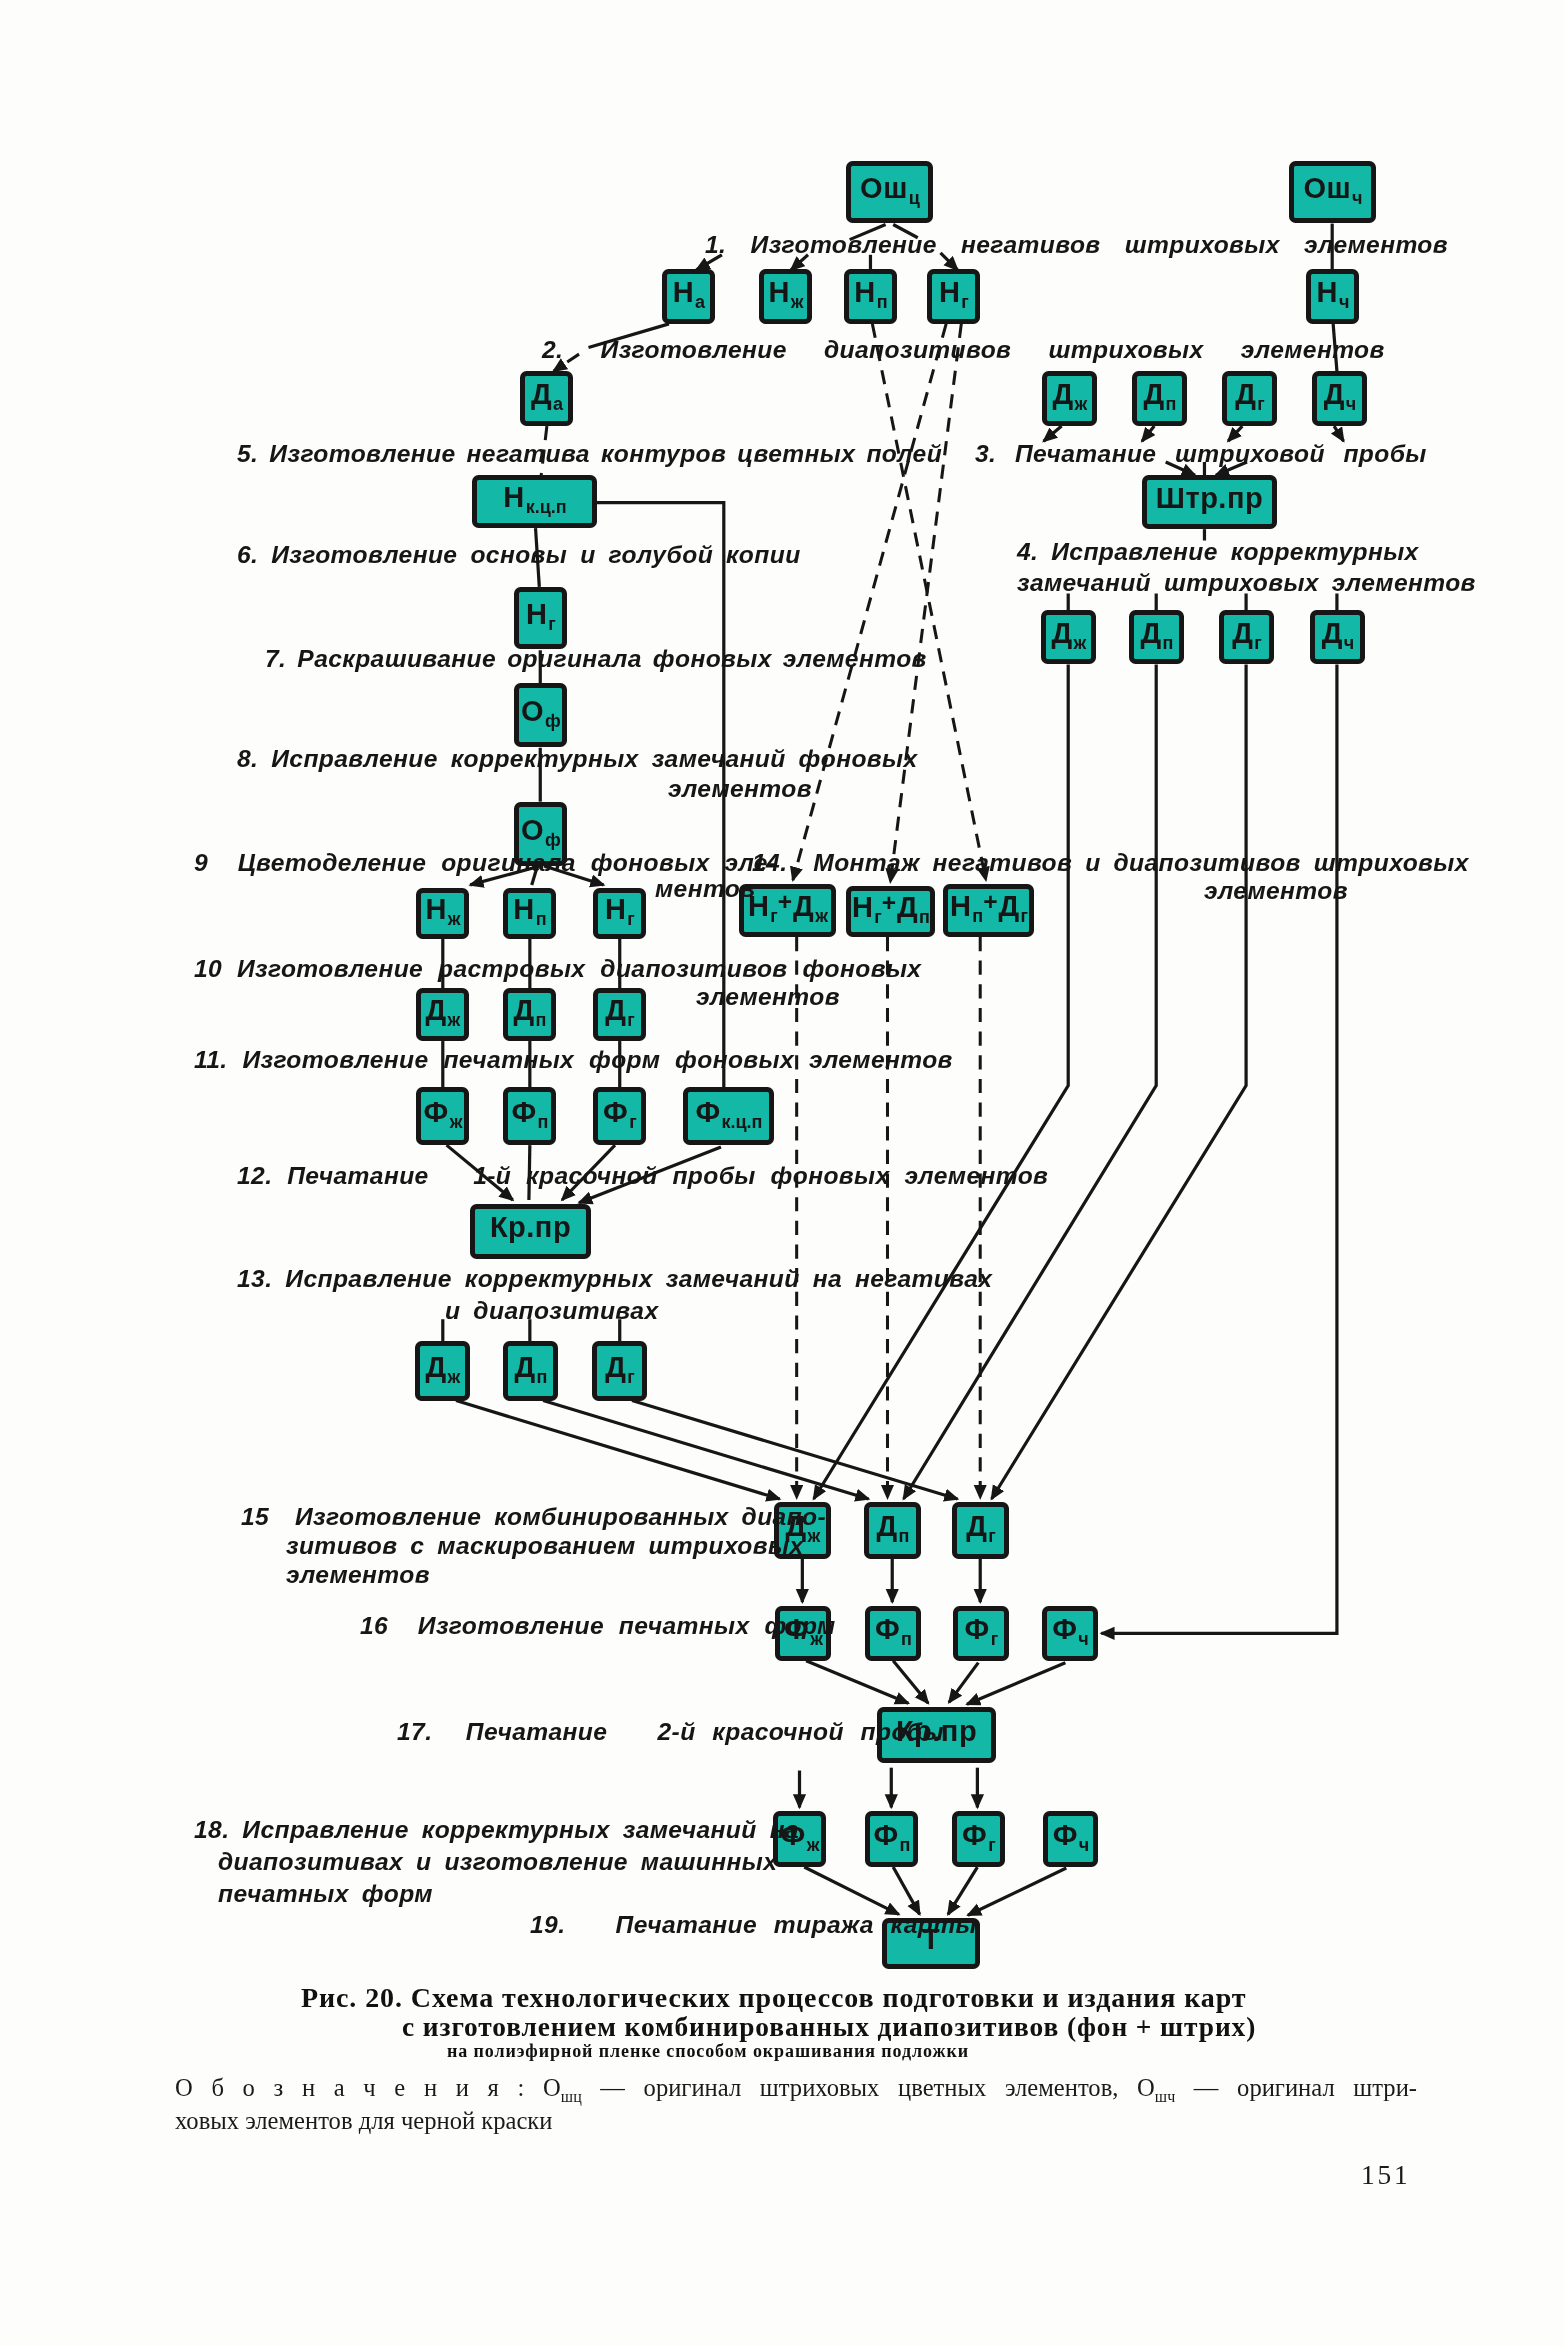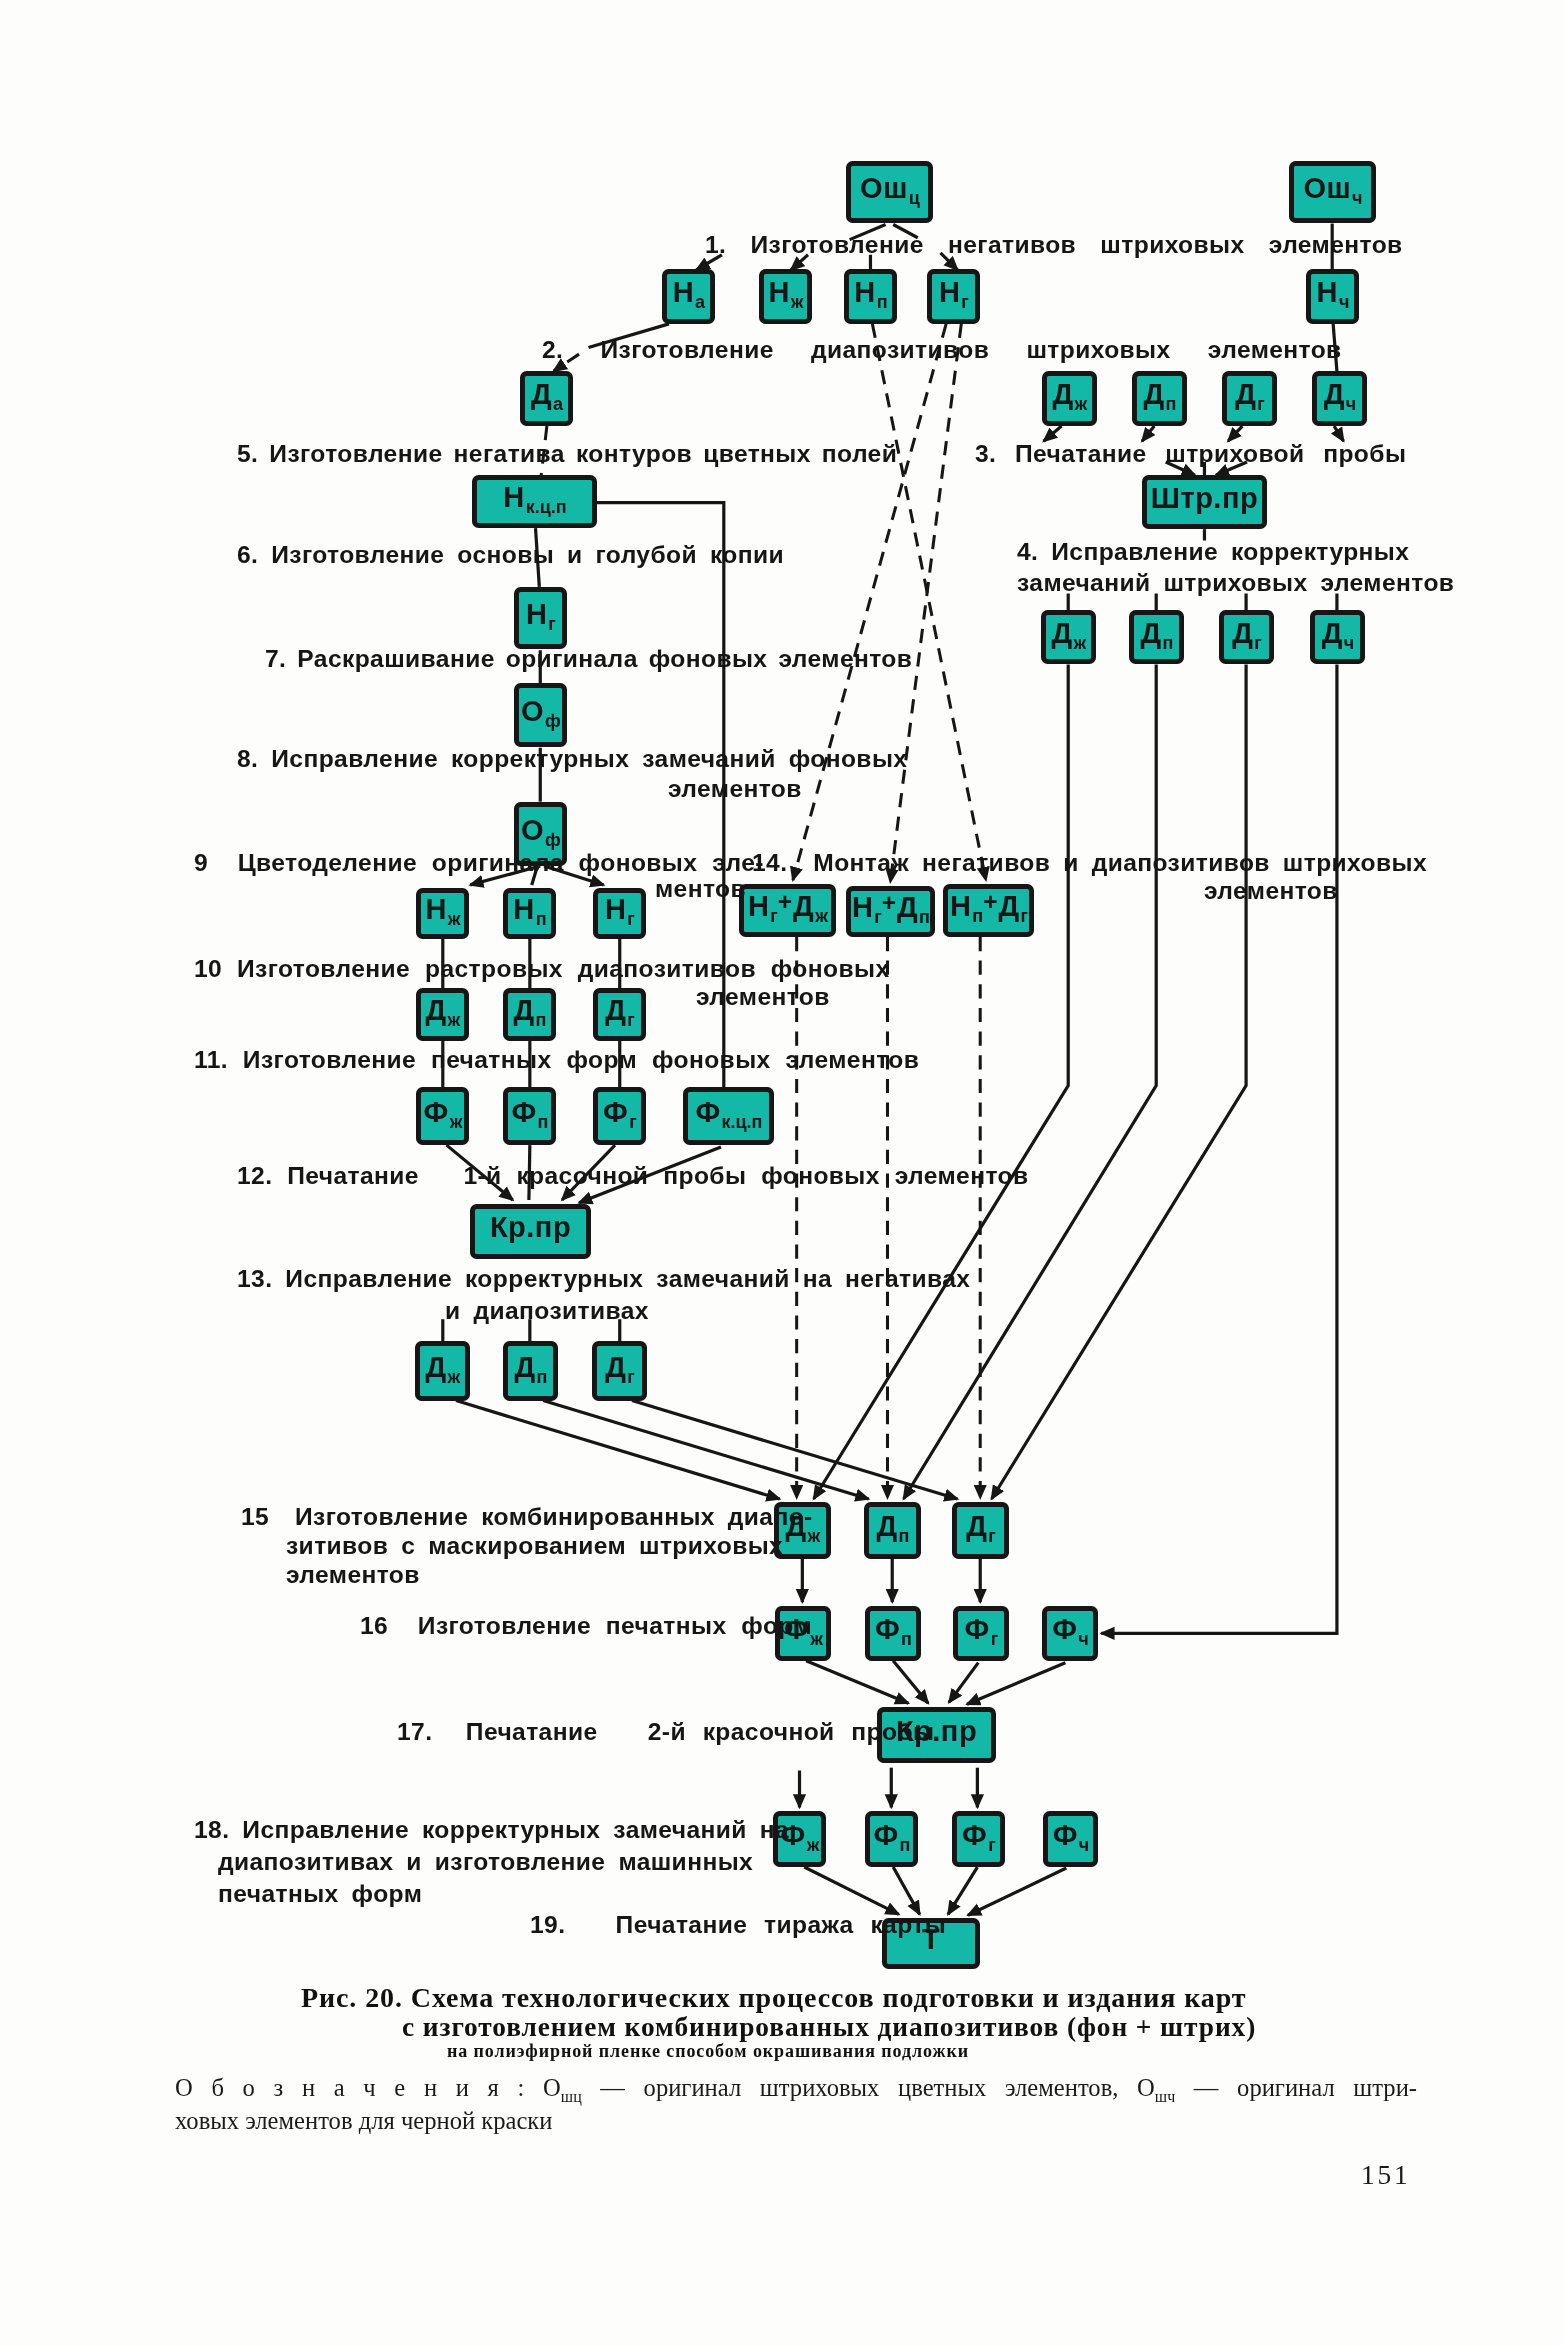--- a/index.html
+++ b/index.html
@@ -7,21 +7,21 @@
         font-family:"Liberation Sans",sans-serif;overflow:hidden;margin:0 auto;}
   svg.wires{position:absolute;left:0;top:0;width:1564px;height:2347px;}
   svg.wires polyline{fill:none;stroke:#161616;}
   svg.wires polyline.solid{stroke-width:3.4px;}
   svg.wires polyline.dash{stroke-width:3.2px;stroke-dasharray:15 10;}
   .box{position:absolute;border:5.7px solid #161616;border-radius:6.6px;background:#14b8a6;
        display:flex;align-items:center;justify-content:center;padding-bottom:7.6px;box-sizing:border-box;}
   .bm{font-size:29px;font-weight:700;line-height:1;letter-spacing:0.5px;}
   .bs{font-size:18px;font-weight:700;line-height:1;position:relative;top:9.5px;left:0.9px;}
   .plus{font-size:24.6px;font-weight:700;line-height:1;position:relative;top:-4.7px;margin:0 0.9px;}
-  .slabel{position:absolute;font-size:24.6px;font-weight:700;letter-spacing:0.4px;white-space:pre;line-height:1;}
+  .slabel{position:absolute;font-size:24.6px;font-weight:700;letter-spacing:0.4px;white-space:pre;line-height:1;font-style:italic;}
   .cap{position:absolute;font-family:"Liberation Serif",serif;font-weight:700;font-size:28px;
        letter-spacing:0.9px;white-space:pre;color:#111;}
   .legend1{position:absolute;left:175px;top:2074px;width:1242px;font-family:"Liberation Serif",serif;
        font-size:24.6px;color:#1a1a1a;text-align:justify;text-align-last:justify;word-spacing:4.7px;}
   .legend1 sub{font-size:16px;}
   .legend2{position:absolute;left:175px;top:2107px;font-family:"Liberation Serif",serif;font-size:24.6px;color:#1a1a1a;}
   .pageno{position:absolute;left:1361px;top:2160px;font-family:Liberation Serif, serif;
        font-size:27.4px;letter-spacing:2.8px;color:#1a1a1a;}
 </style>
 </head>
@@ -153,21 +153,21 @@
         <span class="bs">г</span>
       </div>
       <div class="box" style="left: 1312px; top: 371px; width: 55px; height: 55px;">
         <span class="bm">Д</span>
         <span class="bs">ч</span>
       </div>
       <div class="box" style="left: 472px; top: 475px; width: 125px; height: 53px;">
         <span class="bm">Н</span>
         <span class="bs">к.ц.п</span>
       </div>
-      <div class="box" style="left: 1142px; top: 475px; width: 125px; height: 54px;">
+      <div class="box" style="left: 1142px; top: 475px; width: 135px; height: 54px;">
         <span class="bm">Штр.пр</span>
       </div>
       <div class="box" style="left: 514px; top: 587px; width: 53px; height: 62px;">
         <span class="bm">Н</span>
         <span class="bs">г</span>
       </div>
       <div class="box" style="left: 1041px; top: 610px; width: 55px; height: 54px;">
         <span class="bm">Д</span>
         <span class="bs">ж</span>
       </div>

